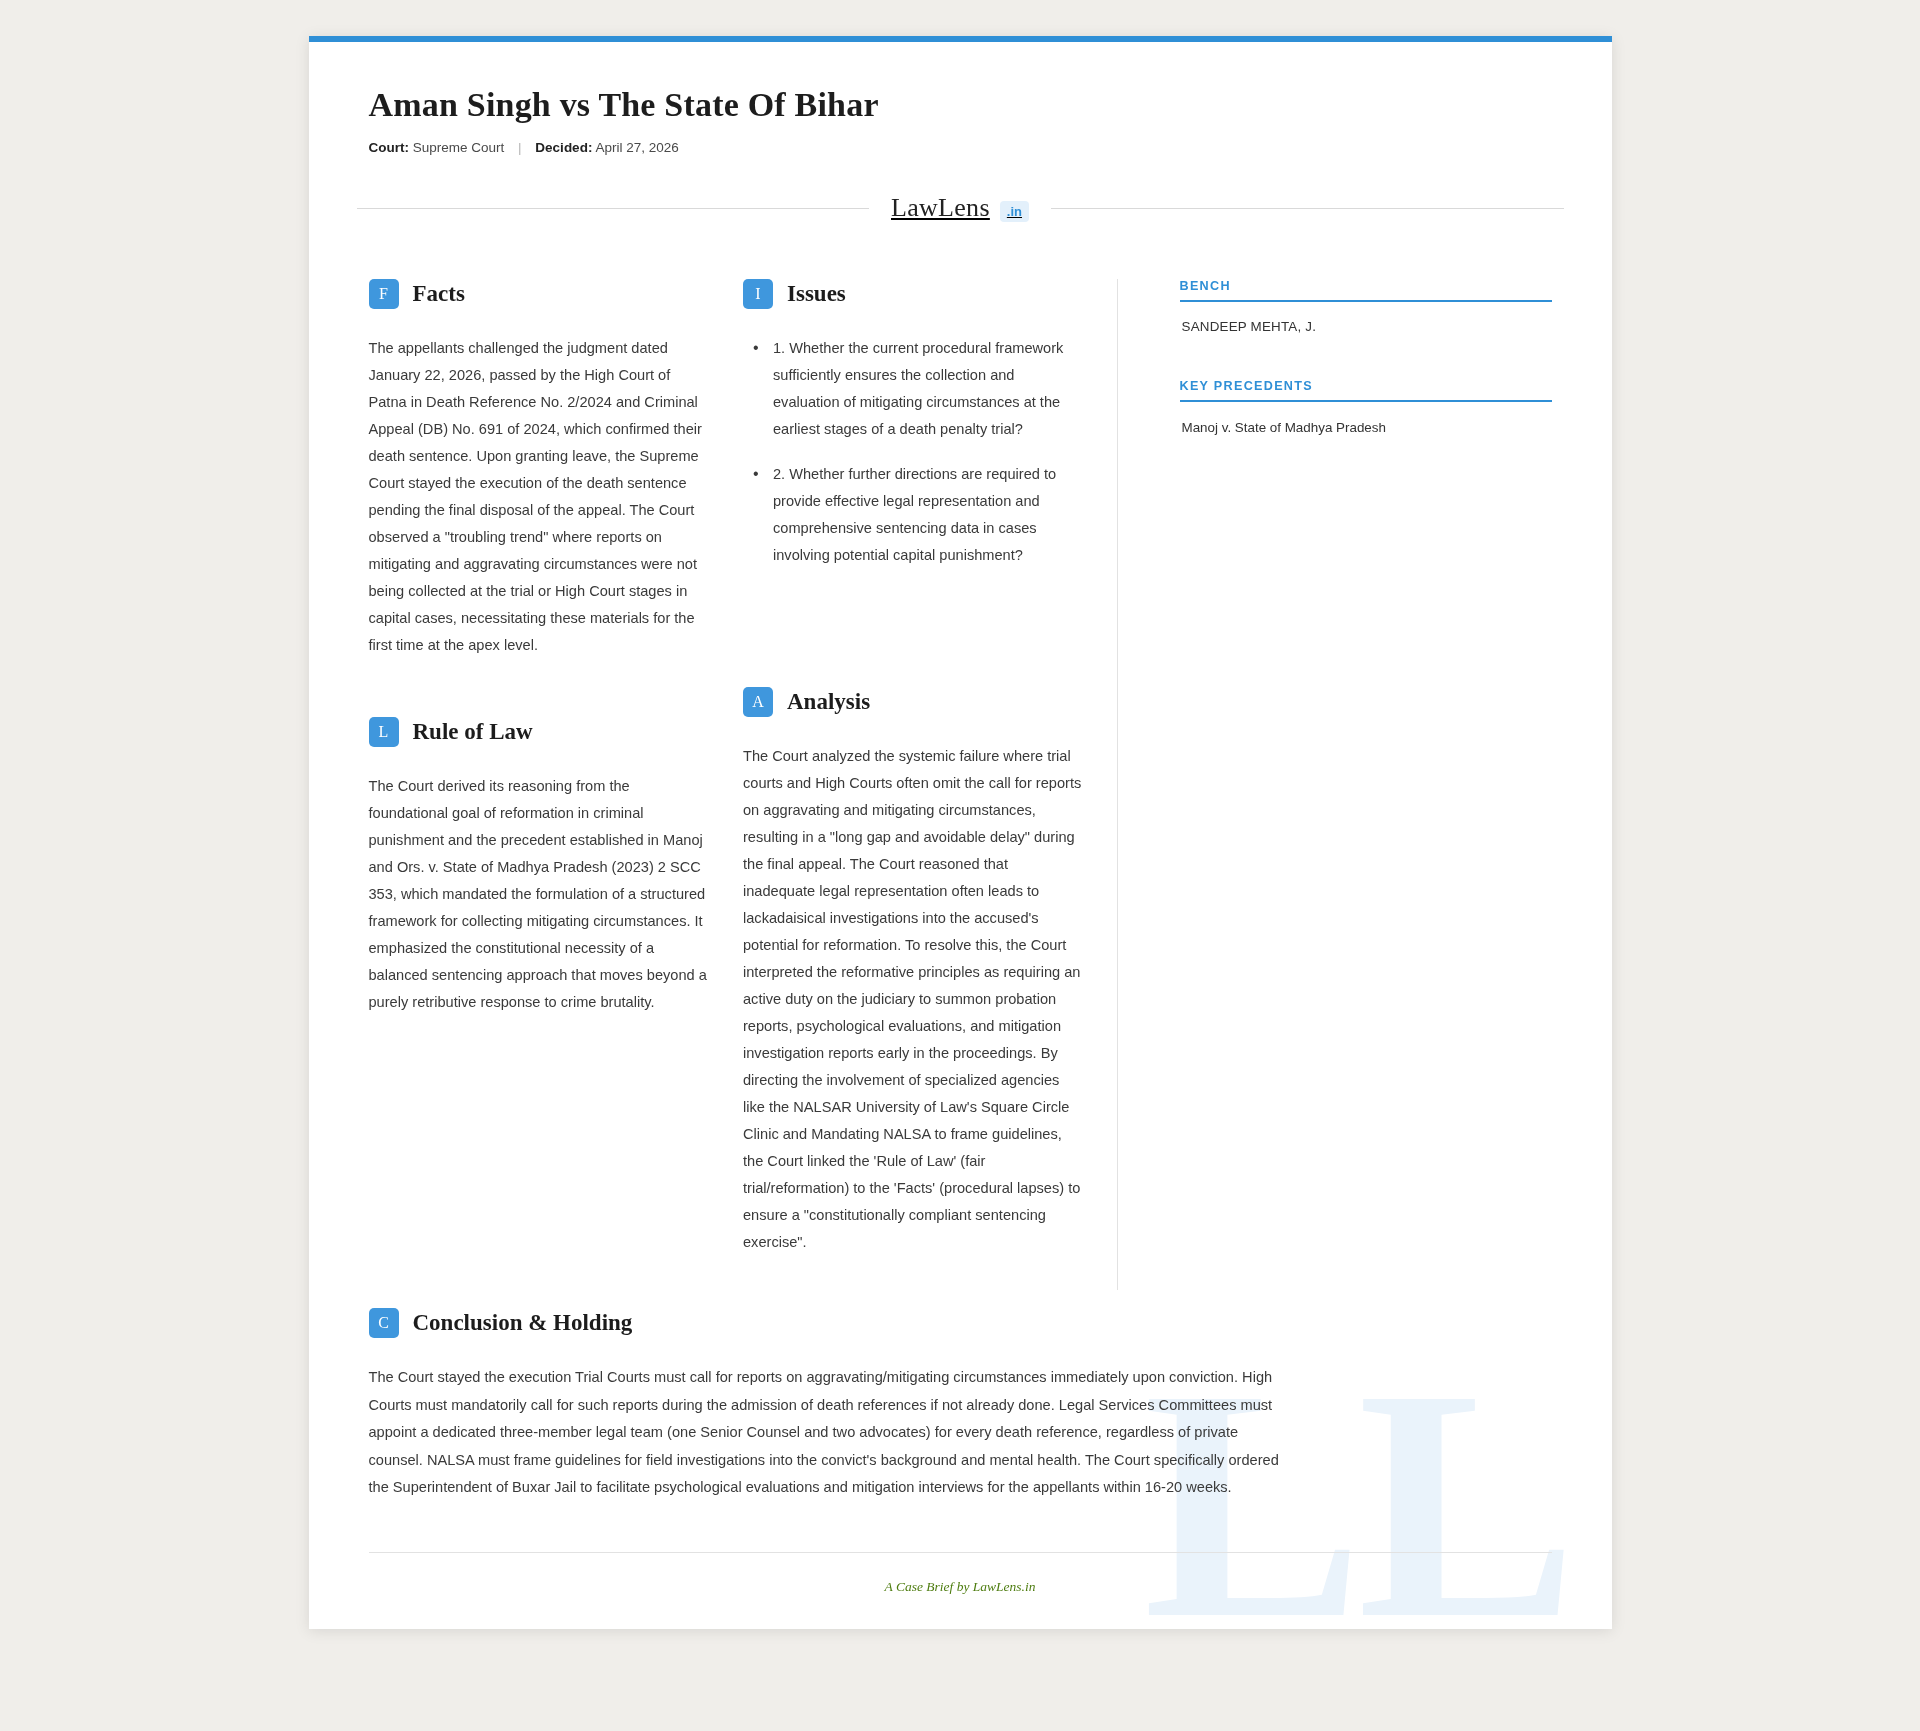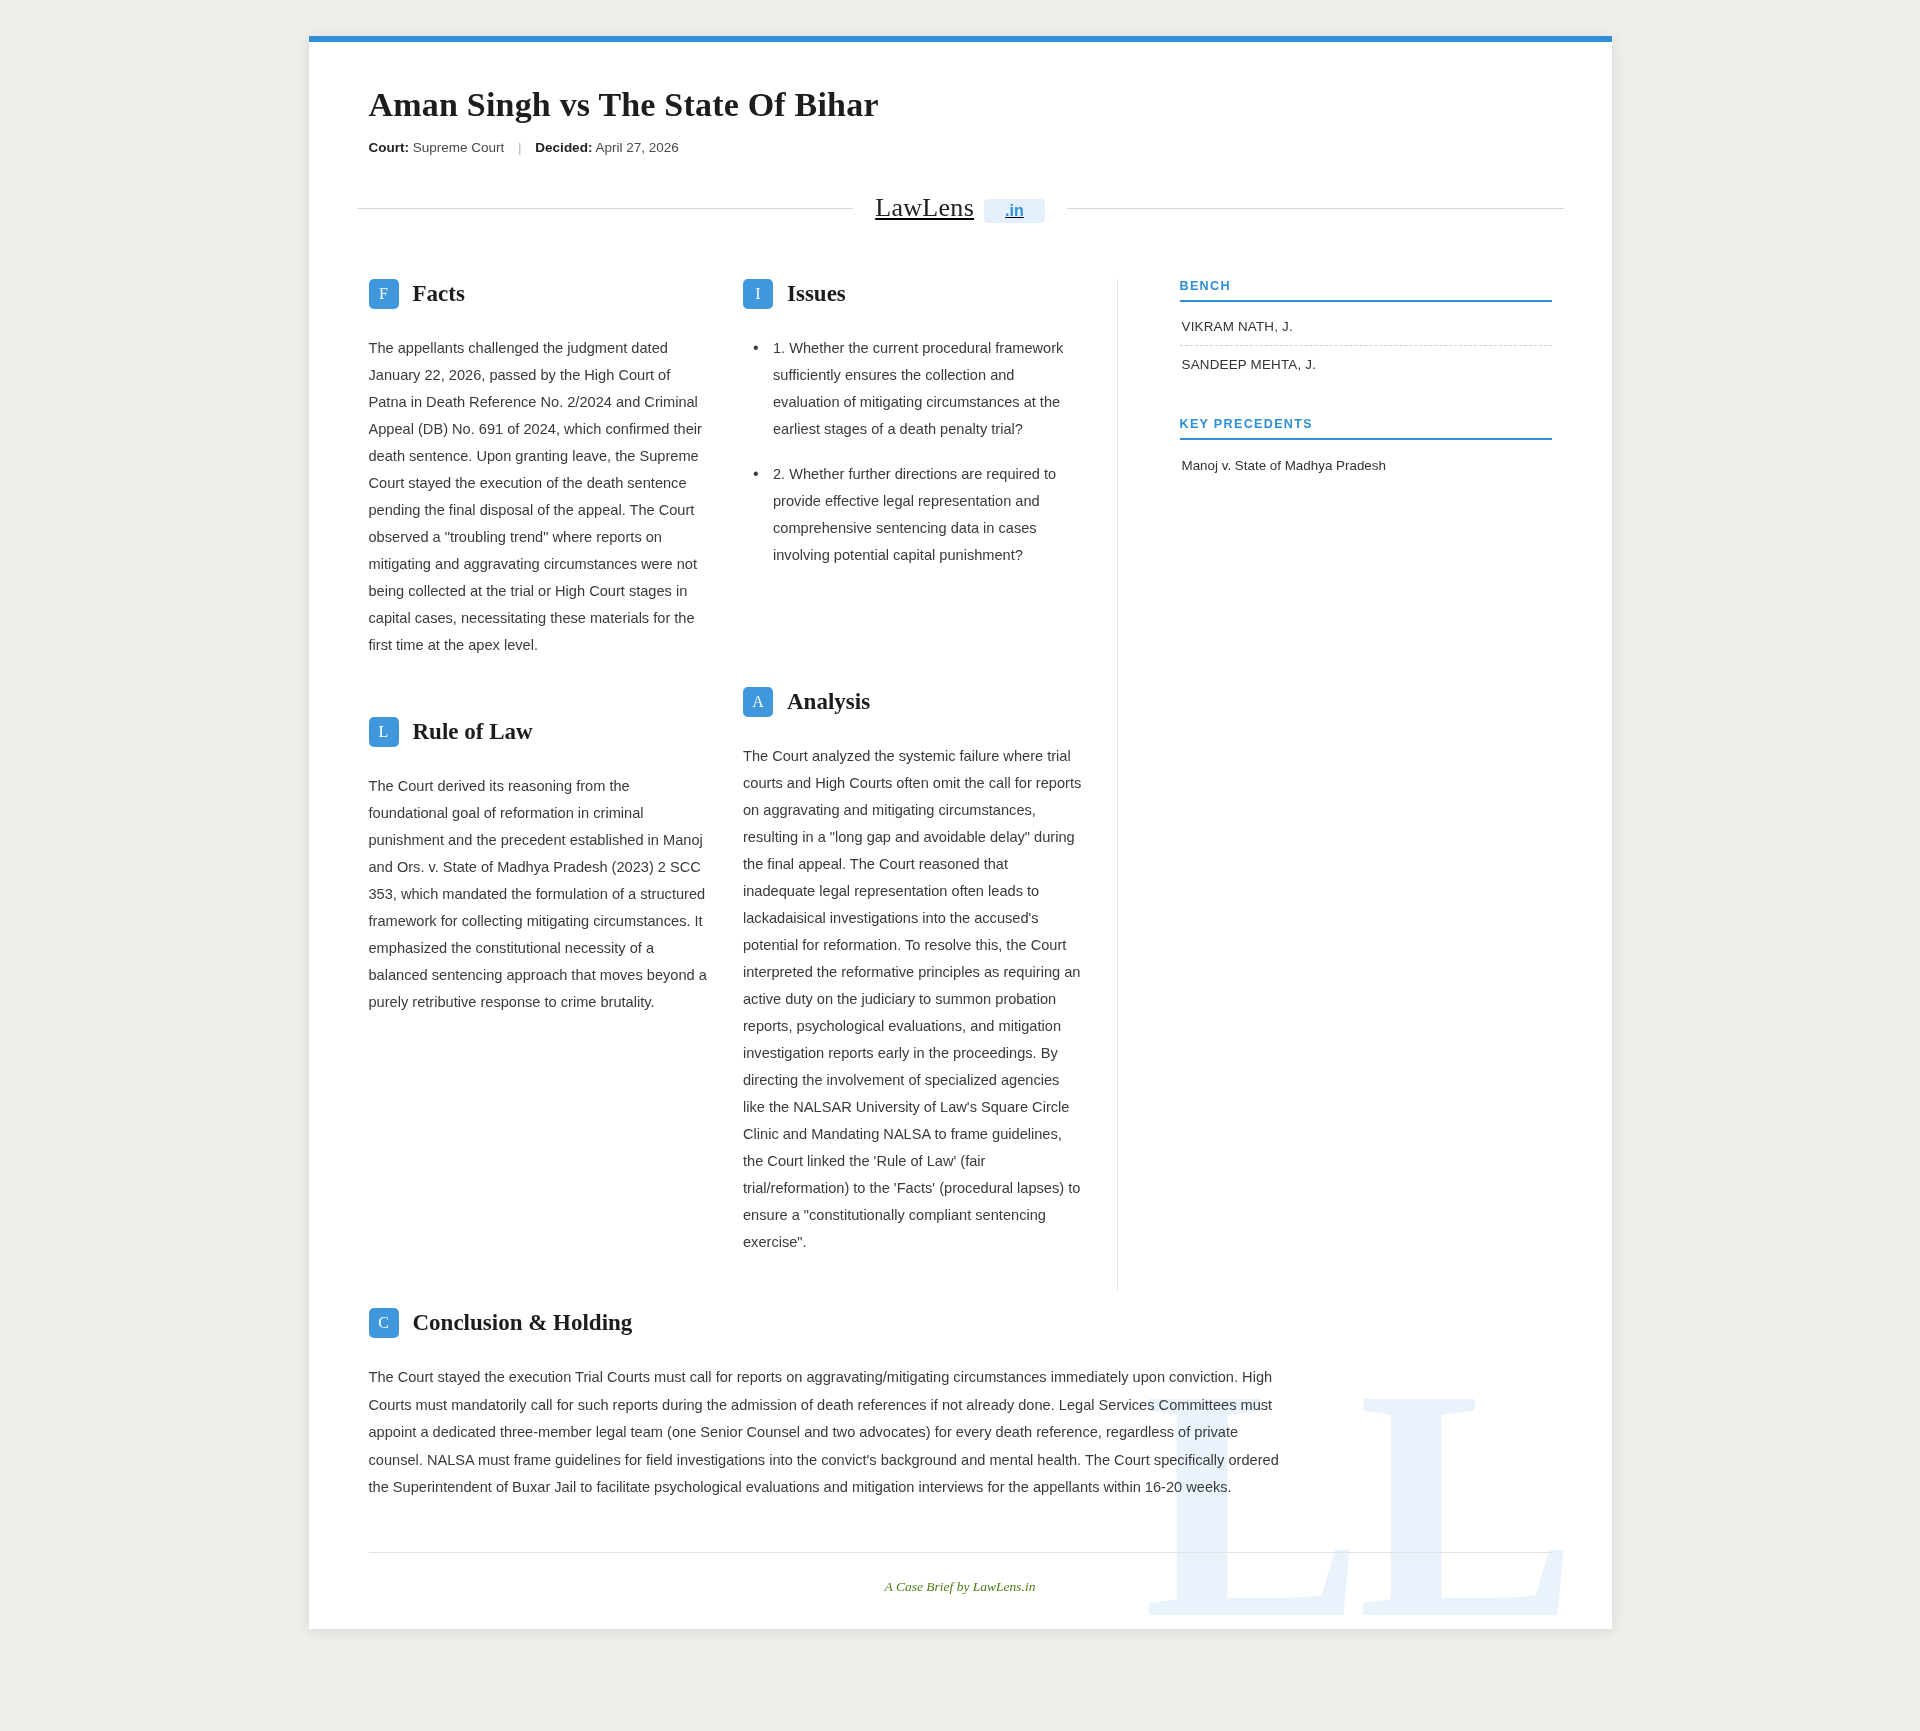--- a/index.html
+++ b/index.html
@@ -87,24 +87,24 @@
   }
   .brand-name {
     font-family: "Liberation Serif", serif;
     font-size: 26px;
     color: #222;
     letter-spacing: 0.3px;
   }
   .brand-tld {
     background: #e3f0fb;
     color: #2f8fd6;
-    font-size: 16px;
+    font-size: 13px;
     font-weight: 700;
     border-radius: 4px;
-    padding: 3px 21px;
+    padding: 3px 7px;
     position: relative;
     top: 3px;
   }
 
   .body-grid {
     display: grid;
     grid-template-columns: 1fr 1fr 0px 400px;
     padding: 48px 60px 0 60px;
     column-gap: 34px;
   }
@@ -286,21 +286,20 @@
           </div>
 
         </div>
 
         <div class="vrule"></div>
 
         <div class="sidebar">
 
           <div class="side-block">
             <div class="side-head">BENCH</div>
-            <div class="judge">VIKRAM NATH, J.</div>
             <div class="judge">SANDEEP MEHTA, J.</div>
           </div>
 
           <div class="side-block">
             <div class="side-head">KEY PRECEDENTS</div>
             <div class="precedent">Manoj v. State of Madhya Pradesh</div>
           </div>
 
         </div>
 

